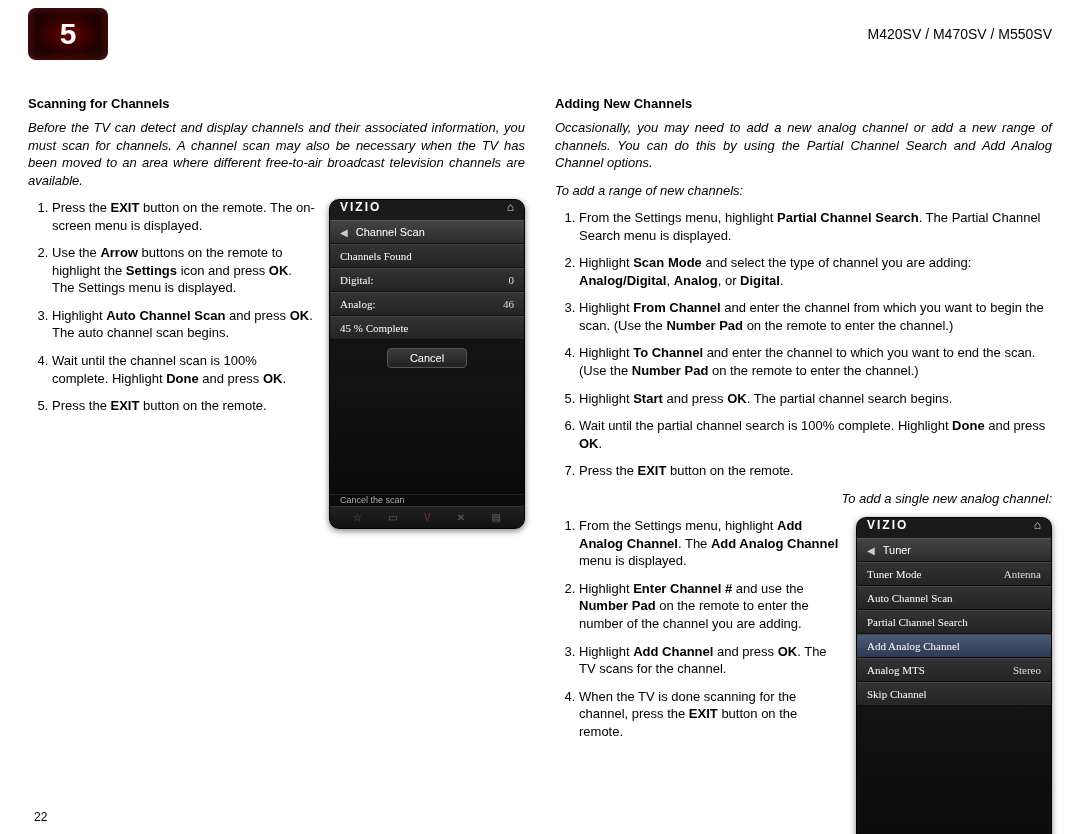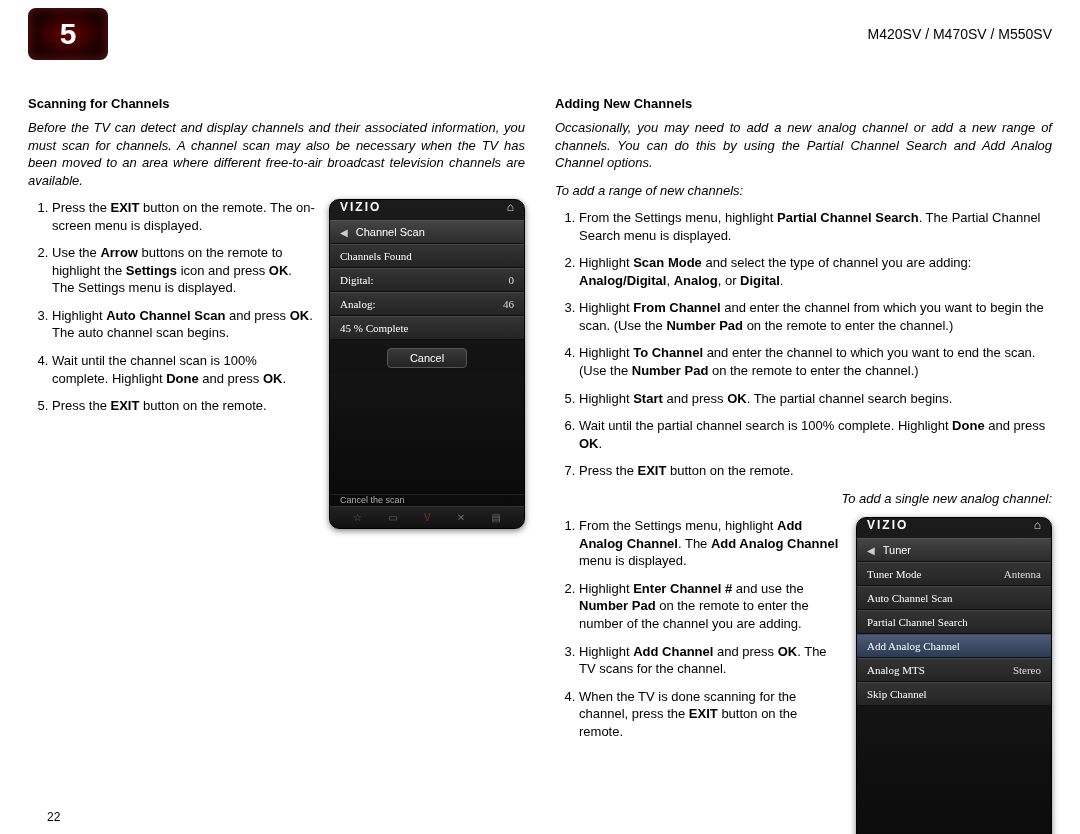--- a/index.html
+++ b/index.html
@@ -69,21 +69,20 @@
   }
   ol.steps li {
     margin-bottom: 10px;
     line-height: 1.35;
   }
   .page-number {
     position: absolute;
     bottom: 10px;
     left: 34px;
     font-size: 12px;
-    margin-left: 13px;
   }
 
   
   .osd {
     width: 196px;
     background: linear-gradient(#1b1b1b, #0a0a0a);
     border: 1px solid #000;
     border-radius: 10px;
     box-shadow: 0 2px 6px rgba(0,0,0,0.5);
     color: #fff;

